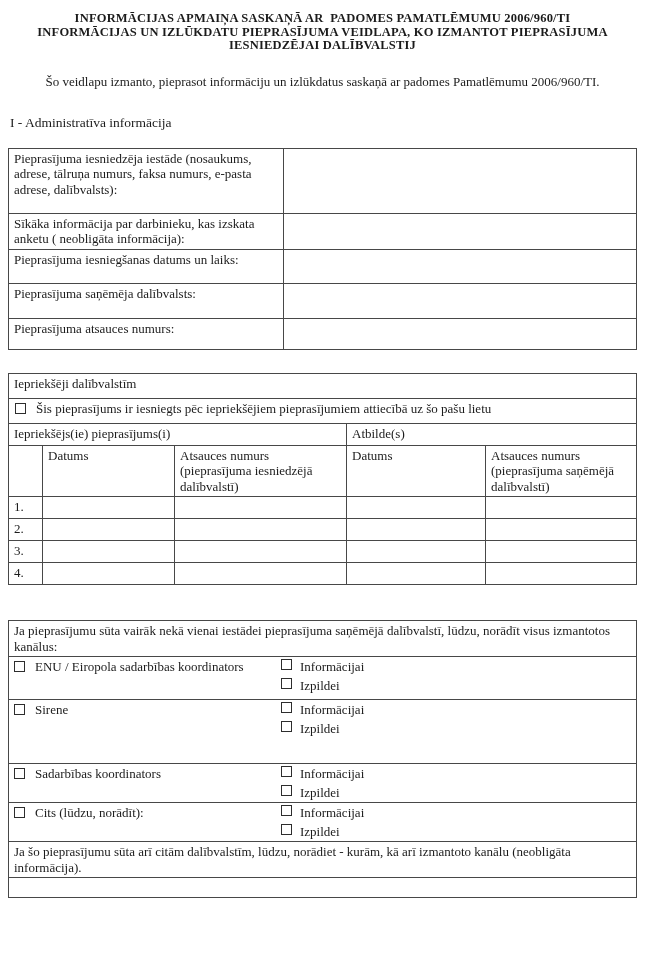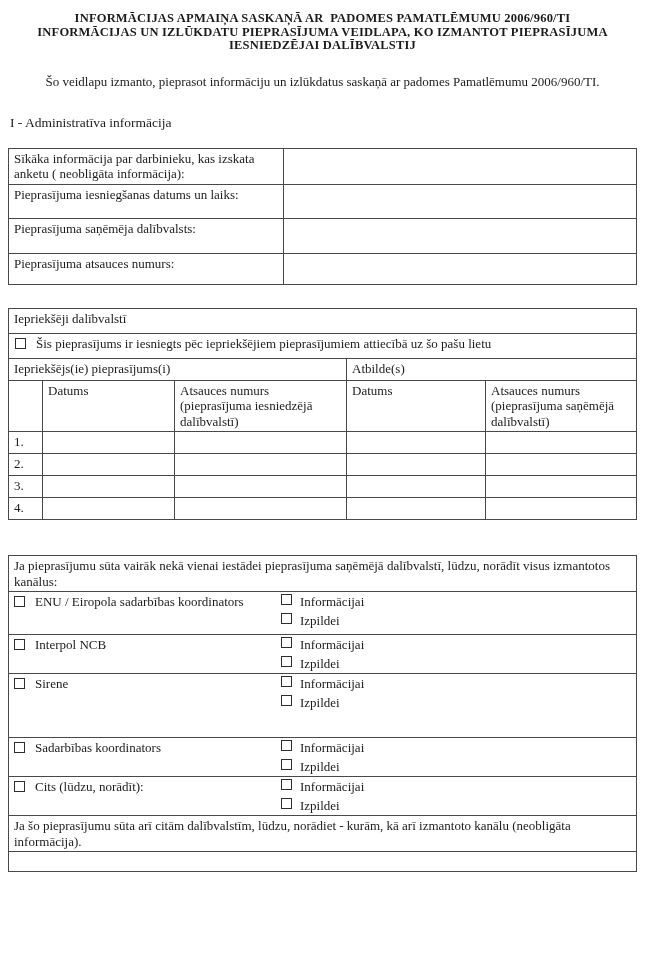--- a/index.html
+++ b/index.html
@@ -93,20 +93,24 @@
   <div class="intro">Šo veidlapu izmanto, pieprasot informāciju un izlūkdatus saskaņā ar padomes Pamatlēmumu 2006/960/TI.</div>
 
   <div class="section-heading">I - Administratīva informācija</div>
 
   <table class="tbl-admin">
     <colgroup>
         <col style="width:275px">
         <col>
       </colgroup>
     <tbody>
+        <tr>
+      <td style="height:60px; padding-right:8px;">Pieprasījuma iesniedzēja iestāde (nosaukums, adrese, tālruņa numurs, faksa numurs, e-pasta adrese, dalībvalsts):</td>
+      <td></td>
+    </tr>
     <tr>
       <td style="height:26px; padding-right:17px;">Sīkāka informācija par darbinieku, kas izskata anketu ( neobligāta informācija):</td>
       <td></td>
     </tr>
     <tr>
       <td style="height:29px; padding-right:8px;">Pieprasījuma iesniegšanas datums un laiks:</td>
       <td></td>
     </tr>
     <tr>
       <td style="height:30px; padding-right:8px;">Pieprasījuma saņēmēja dalībvalsts:</td>
@@ -122,21 +126,21 @@
   <table class="tbl-prev">
     <colgroup>
       <col style="width:34px">
         <col style="width:132px">
         <col style="width:172px">
         <col style="width:139px">
         <col>
     </colgroup>
     <tbody>
         <tr class="pr-head">
-      <td colspan="5">Iepriekšēji dalībvalstī</td>
+      <td colspan="5">Iepriekšēji dalībvalstīm</td>
     </tr>
     <tr class="pr-check">
       <td colspan="5">
         <span class="cb cb-gap"></span><span>Šis pieprasījums ir iesniegts pēc iepriekšējiem pieprasījumiem attiecībā uz šo pašu lietu</span>
       </td>
     </tr>
     <tr class="pr-group">
       <td colspan="3">Iepriekšējs(ie) pieprasījums(i)</td>
       <td colspan="2">Atbilde(s)</td>
     </tr>
@@ -195,37 +199,20 @@
                 </div>
             <div class="choice-line">
                   <span class="cb"></span>
                   <span>Izpildei</span>
                 </div>
           </div>
         </div>
       </td>
     </tr>
 
-    <tr>
-      <td style="height:31px;">
-        <div class="chan-row-flex">
-          <div class="chan-label"><span class="cb cb-gap"></span><span>Interpol NCB</span></div>
-          <div class="chan-choices">
-            <div class="choice-line">
-                  <span class="cb"></span>
-                  <span>Informācijai</span>
-                </div>
-            <div class="choice-line">
-                  <span class="cb"></span>
-                  <span>Izpildei</span>
-                </div>
-          </div>
-        </div>
-      </td>
-    </tr>
 
     <tr>
       <td style="height:59px;">
         <div class="chan-row-flex">
           <div class="chan-label"><span class="cb cb-gap"></span><span>Sirene</span></div>
           <div class="chan-choices">
             <div class="choice-line">
                   <span class="cb"></span>
                   <span>Informācijai</span>
                 </div>

